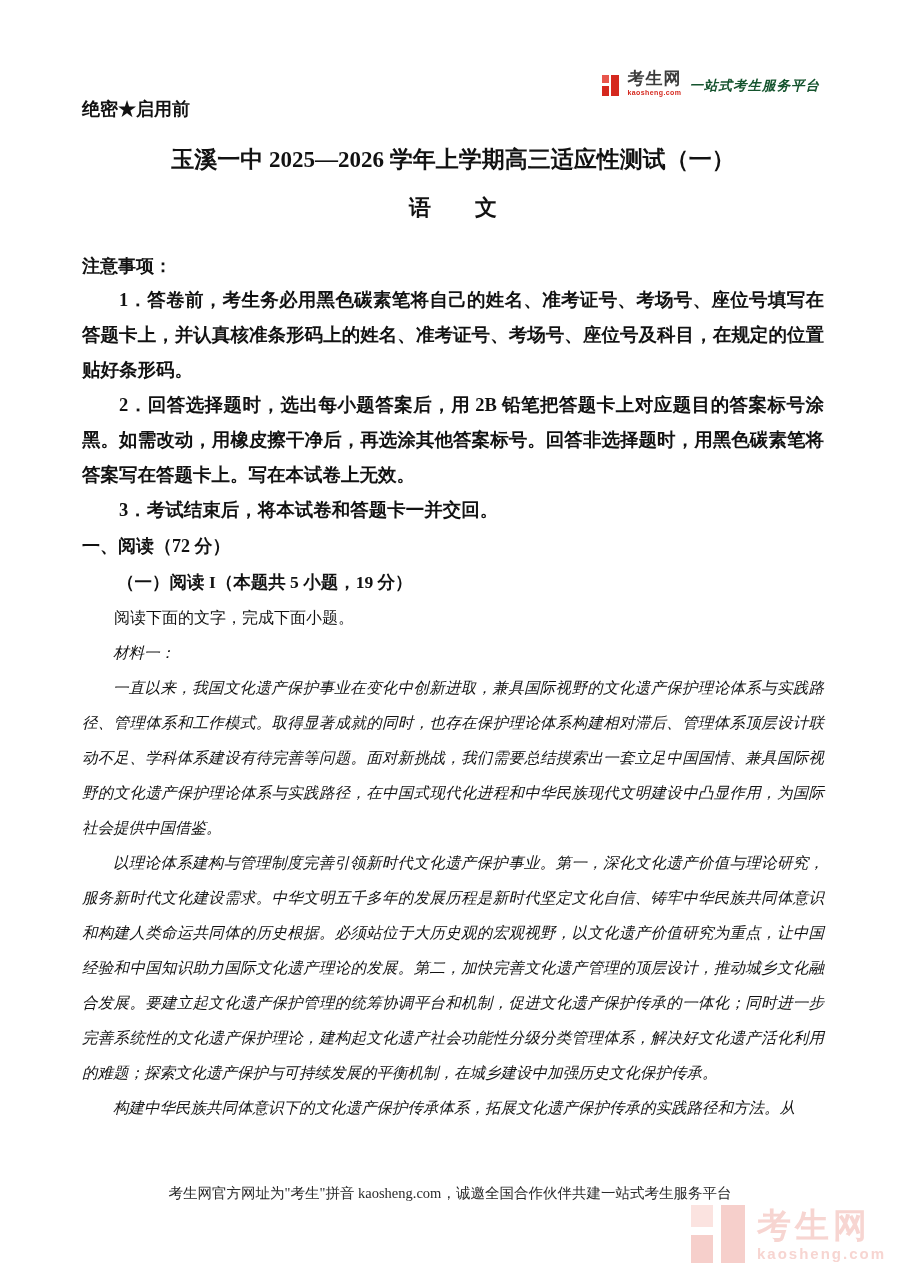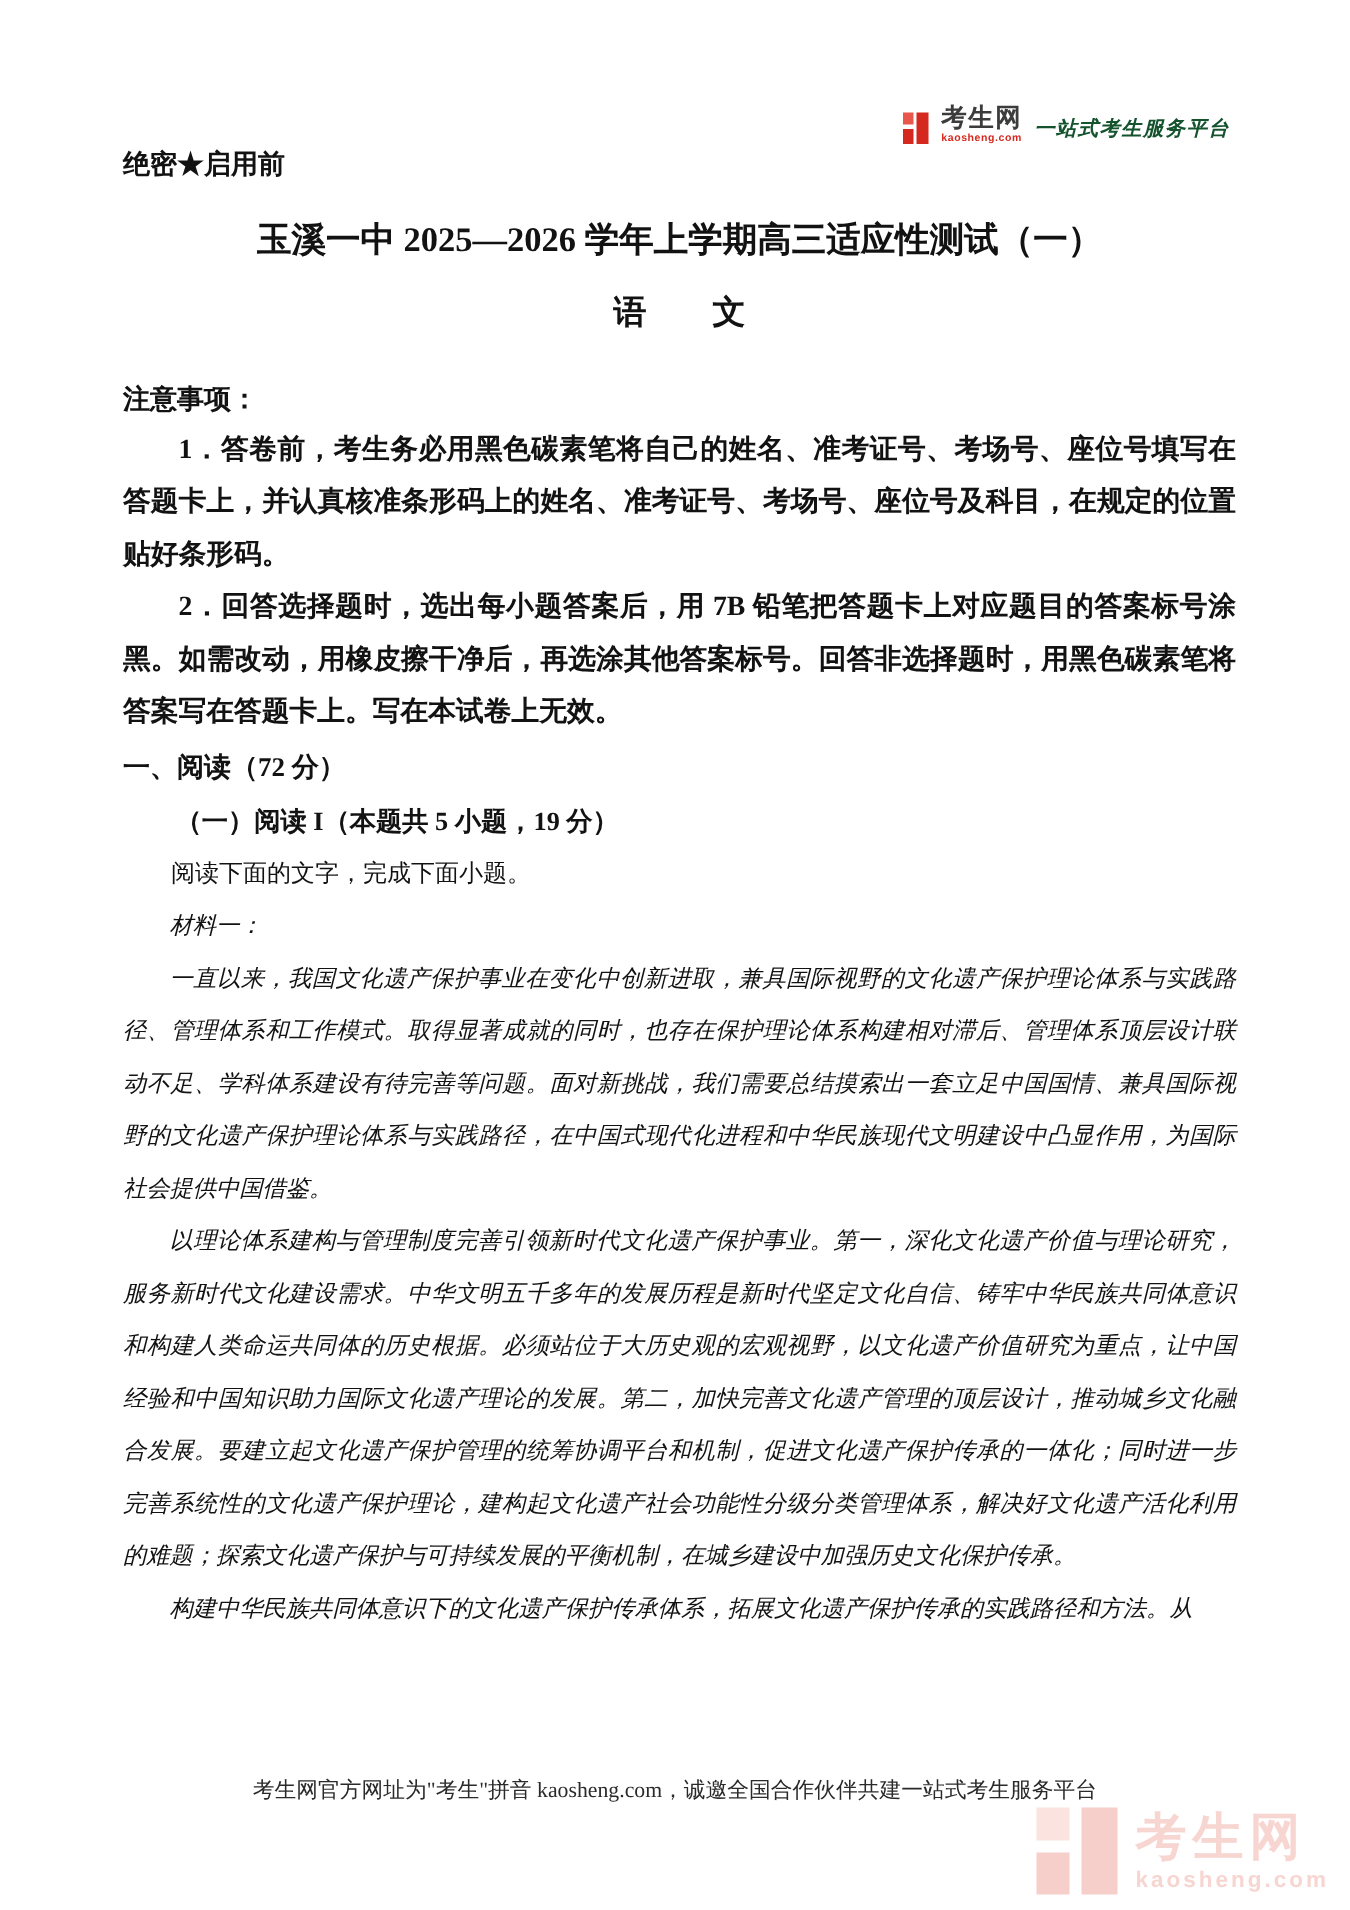--- a/index.html
+++ b/index.html
@@ -97,21 +97,22 @@
     <span class="brand-tagline">一站式考生服务平台</span>
   </div>
 
   <div class="content">
     <div class="secrecy">绝密★启用前</div>
     <div class="title">玉溪一中 2025—2026 学年上学期高三适应性测试（一）</div>
     <div class="subject">语　　文</div>
 
     <div class="notice-heading">注意事项：</div>
     <p class="notice">1．答卷前，考生务必用黑色碳素笔将自己的姓名、准考证号、考场号、座位号填写在答题卡上，并认真核准条形码上的姓名、准考证号、考场号、座位号及科目，在规定的位置贴好条形码。</p>
-    <p class="notice">2．回答选择题时，选出每小题答案后，用 7B 铅笔把答题卡上对应题目的答案标号涂黑。如需改动，用橡皮擦干净后，再选涂其他答案标号。回答非选择题时，用黑色碳素笔将答案写在答题卡上。写在本试卷上无效。</p>
+    <p class="notice">2．回答选择题时，选出每小题答案后，用 2B 铅笔把答题卡上对应题目的答案标号涂黑。如需改动，用橡皮擦干净后，再选涂其他答案标号。回答非选择题时，用黑色碳素笔将答案写在答题卡上。写在本试卷上无效。</p>
+    <p class="notice">3．考试结束后，将本试卷和答题卡一并交回。</p>
 
     <div class="sec-heading">一、阅读（72 分）</div>
     <div class="sub-heading">（一）阅读 I（本题共 5 小题，19 分）</div>
     <p class="instruction">阅读下面的文字，完成下面小题。</p>
     <p class="material-label kaiti">材料一：</p>
 
     <p class="material kaiti">一直以来，我国文化遗产保护事业在变化中创新进取，兼具国际视野的文化遗产保护理论体系与实践路径、管理体系和工作模式。取得显著成就的同时，也存在保护理论体系构建相对滞后、管理体系顶层设计联动不足、学科体系建设有待完善等问题。面对新挑战，我们需要总结摸索出一套立足中国国情、兼具国际视野的文化遗产保护理论体系与实践路径，在中国式现代化进程和中华民族现代文明建设中凸显作用，为国际社会提供中国借鉴。</p>
     <p class="material kaiti">以理论体系建构与管理制度完善引领新时代文化遗产保护事业。第一，深化文化遗产价值与理论研究，服务新时代文化建设需求。中华文明五千多年的发展历程是新时代坚定文化自信、铸牢中华民族共同体意识和构建人类命运共同体的历史根据。必须站位于大历史观的宏观视野，以文化遗产价值研究为重点，让中国经验和中国知识助力国际文化遗产理论的发展。第二，加快完善文化遗产管理的顶层设计，推动城乡文化融合发展。要建立起文化遗产保护管理的统筹协调平台和机制，促进文化遗产保护传承的一体化；同时进一步完善系统性的文化遗产保护理论，建构起文化遗产社会功能性分级分类管理体系，解决好文化遗产活化利用的难题；探索文化遗产保护与可持续发展的平衡机制，在城乡建设中加强历史文化保护传承。</p>
     <p class="material kaiti">构建中华民族共同体意识下的文化遗产保护传承体系，拓展文化遗产保护传承的实践路径和方法。从</p>
   </div>

